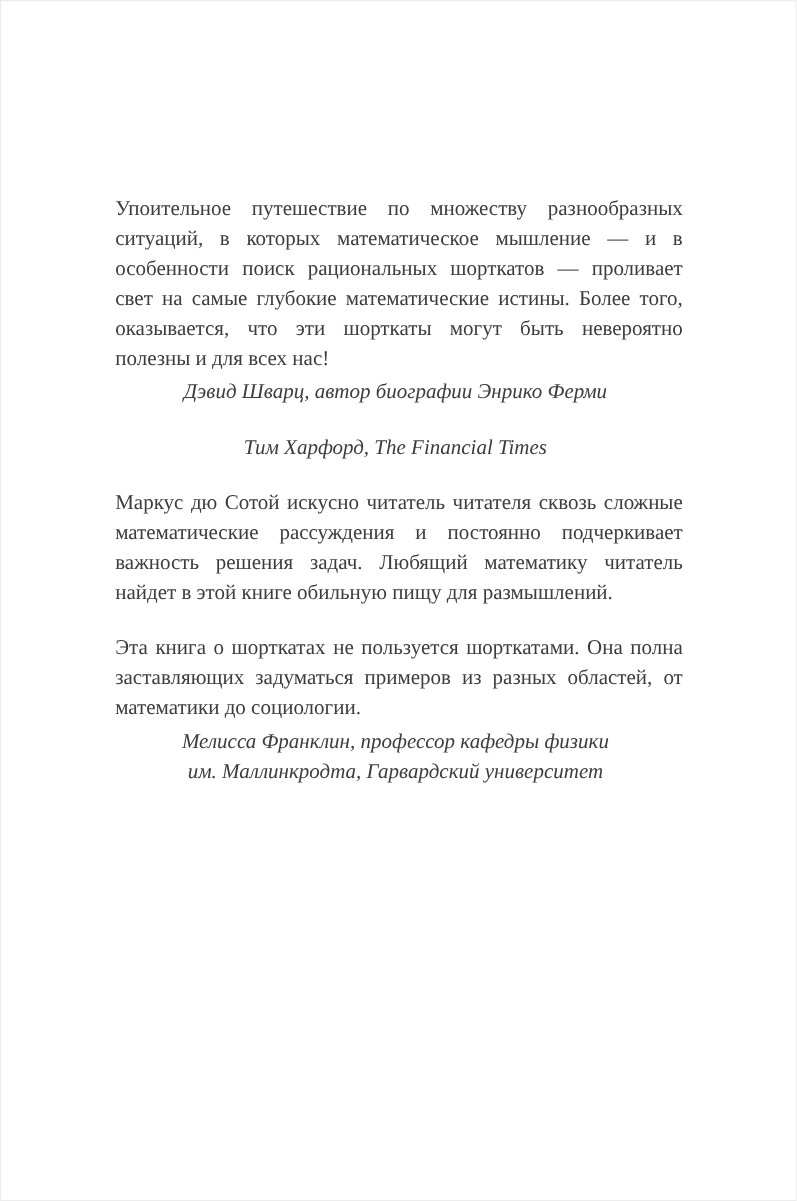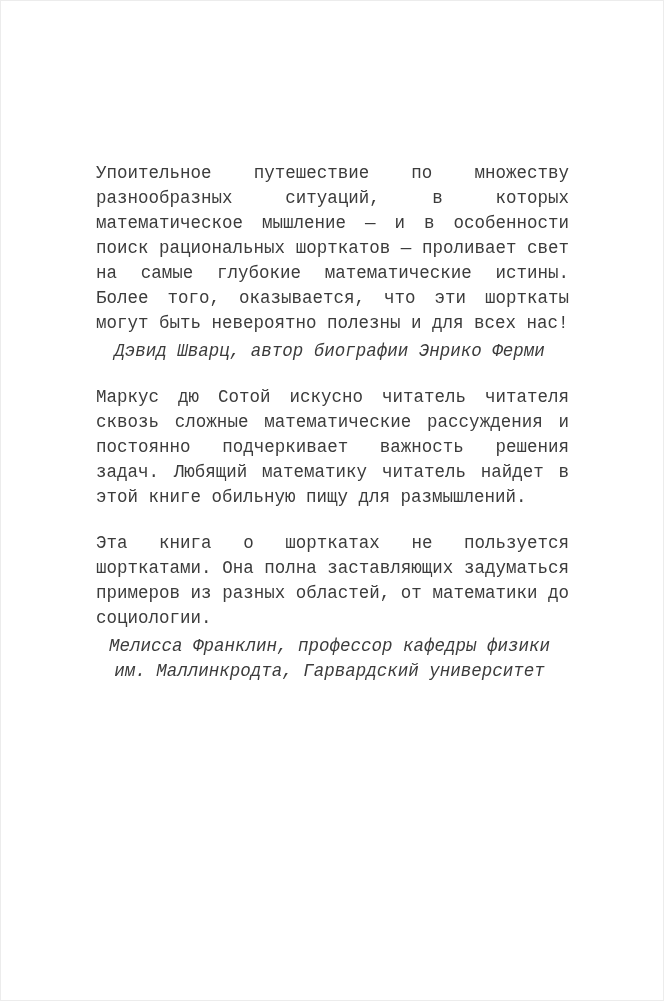--- a/index.html
+++ b/index.html
@@ -8,21 +8,21 @@
       width: 664px;
       background: #ffffff;
     }
 
     .page {
       width: 664px;
       height: 1001px;
       background: #ffffff;
       border: 1px solid #ececec;
       padding: 160px 94px 0 95px;
-      font-family: Liberation Mono, monospace;
+      font-family: Liberation Serif, serif;
       color: #3c3c3c;
       overflow: hidden;
     }
 
     .review {
       margin-bottom: 21px;
     }
 
     .review-quote {
       font-size: 17.5px;
@@ -46,20 +46,21 @@
 <body>
 
 <div class="page">
 
   <div class="review">
     <p class="review-quote">Упоительное путешествие по множеству разнообразных ситуаций, в которых математическое мышление — и в особенности поиск рациональных шорткатов — проливает свет на самые глубокие математические истины. Более того, оказывается, что эти шорткаты могут быть невероятно полезны и для всех нас!</p>
     <p class="review-attribution">Дэвид Шварц, автор биографии Энрико Ферми</p>
   </div>
 
   <div class="review">
+    <p class="review-attribution">Тим Харфорд, The Financial Times</p>
   </div>
 
   <div class="review">
     <p class="review-quote">Маркус дю Сотой искусно читатель читателя сквозь сложные математические рассуждения и постоянно подчеркивает важность решения задач. Любящий математику читатель найдет в этой книге обильную пищу для размышлений.</p>
   </div>
 
   <div class="review">
     <p class="review-quote">Эта книга о шорткатах не пользуется шорткатами. Она полна заставляющих задуматься примеров из разных областей, от математики до социологии.</p>
     <p class="review-attribution">Мелисса Франклин, профессор кафедры физики
 им. Маллинкродта, Гарвардский университет</p>

